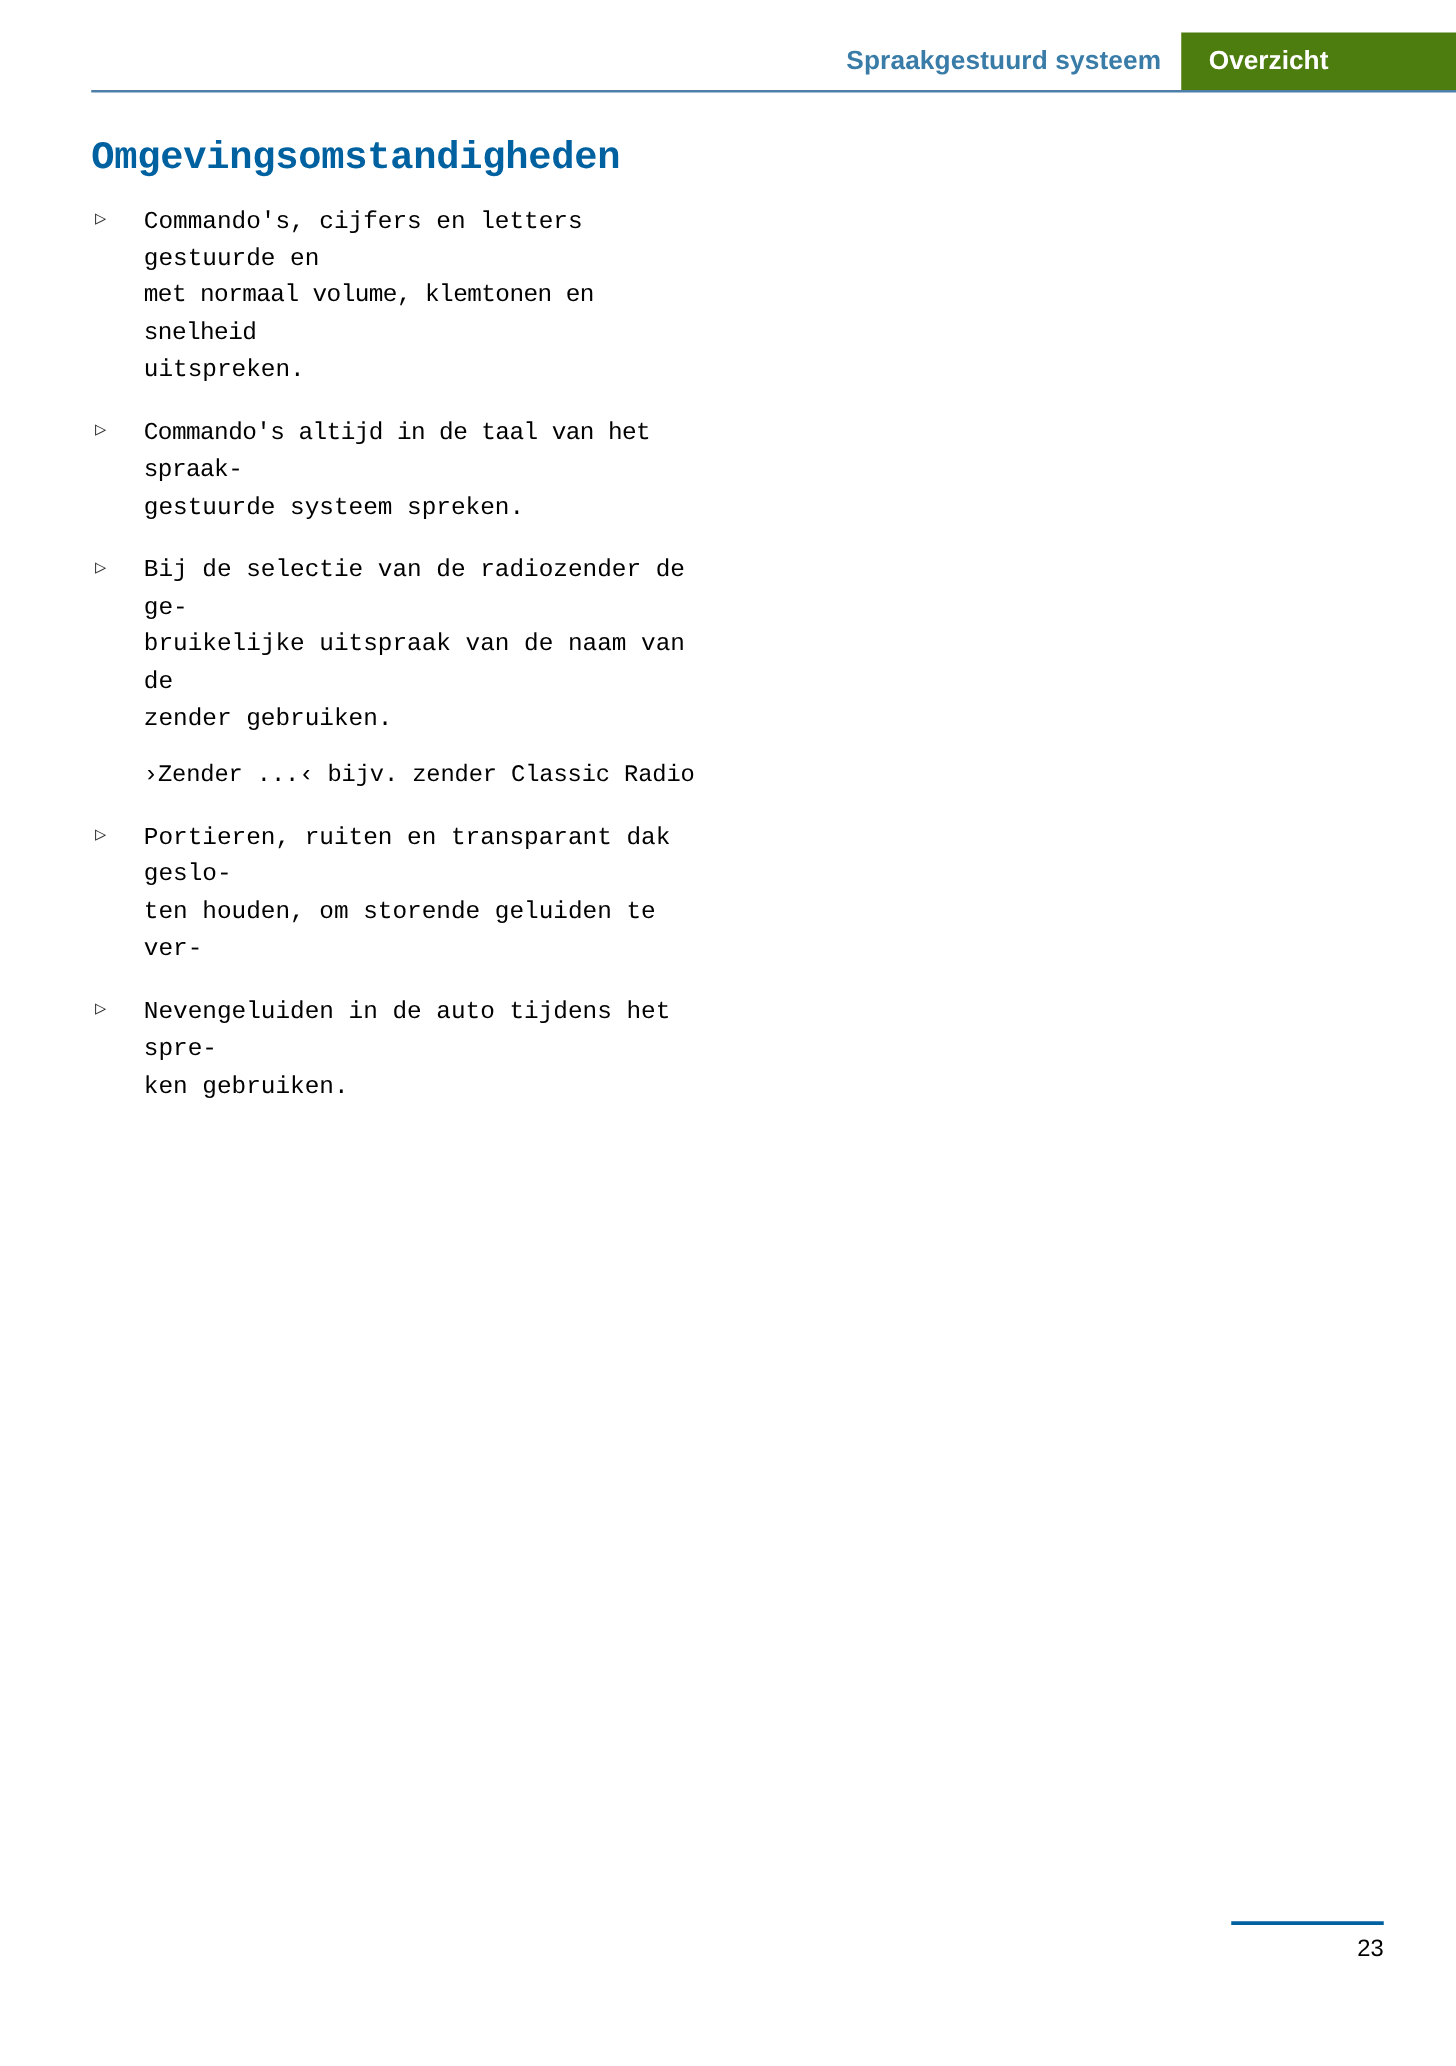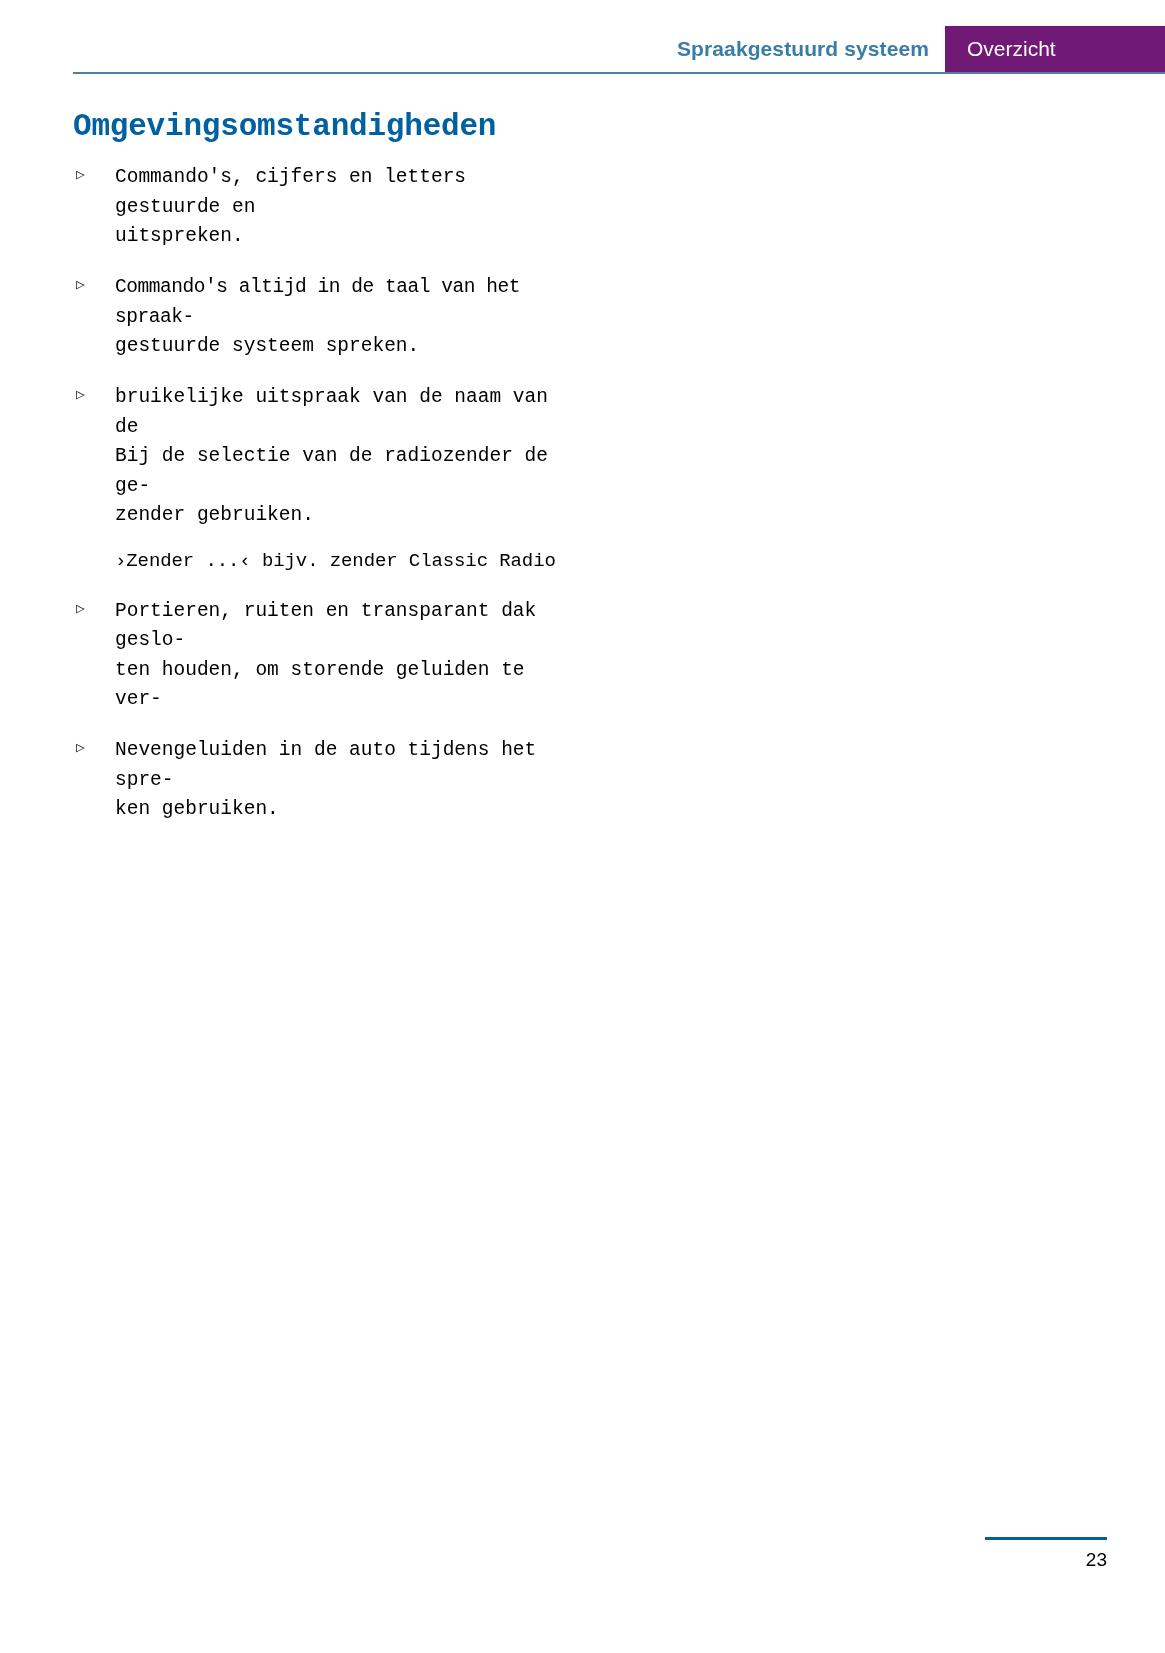--- a/index.html
+++ b/index.html
@@ -52,24 +52,24 @@
     align-items: center;
     padding-right: 16px;
     font-size: 21px;
     font-weight: bold;
     color: #3a7ca8;
     letter-spacing: 0.1px;
   }
   .header-section {
     display: flex;
     align-items: center;
-    background: #701a75;
+    background: #4d7c0f;
     color: #ffffff;
     font-size: 21px;
-    font-weight: normal;
+    font-weight: bold;
     padding: 0 20px 0 22px;
     width: 220px;
     box-sizing: border-box;
   }
 
   
   .content {
     position: absolute;
     left: 73px;
     top: 108px;
@@ -166,33 +166,34 @@
   </div>
 
   <div class="content">
     <h1 class="title">Omgevingsomstandigheden</h1>
 
     <ul class="bullets">
 
       <li class="bullet">
         <span class="bullet-marker">▷</span>
         <span class="bullet-text">Commando's, cijfers en letters gestuurde en</span>
+        <span class="bullet-text tight">met normaal volume, klemtonen en snelheid</span>
         <span class="bullet-text">uitspreken.</span>
       </li>
 
       <li class="bullet">
         <span class="bullet-marker">▷</span>
         <span class="bullet-text tight">Commando's altijd in de taal van het spraak-</span>
         <span class="bullet-text">gestuurde systeem spreken.</span>
       </li>
 
       <li class="bullet">
         <span class="bullet-marker">▷</span>
+        <span class="bullet-text">Bij de selectie van de radiozender de ge-</span>
         <span class="bullet-text">bruikelijke uitspraak van de naam van de</span>
-        <span class="bullet-text">Bij de selectie van de radiozender de ge-</span>
         <span class="bullet-text">zender gebruiken.</span>
         <span class="sub-note">›Zender ...‹ bijv. zender Classic Radio</span>
       </li>
 
       <li class="bullet">
         <span class="bullet-marker">▷</span>
         <span class="bullet-text">Portieren, ruiten en transparant dak geslo-</span>
         <span class="bullet-text">ten houden, om storende geluiden te ver-</span>
       </li>
 

